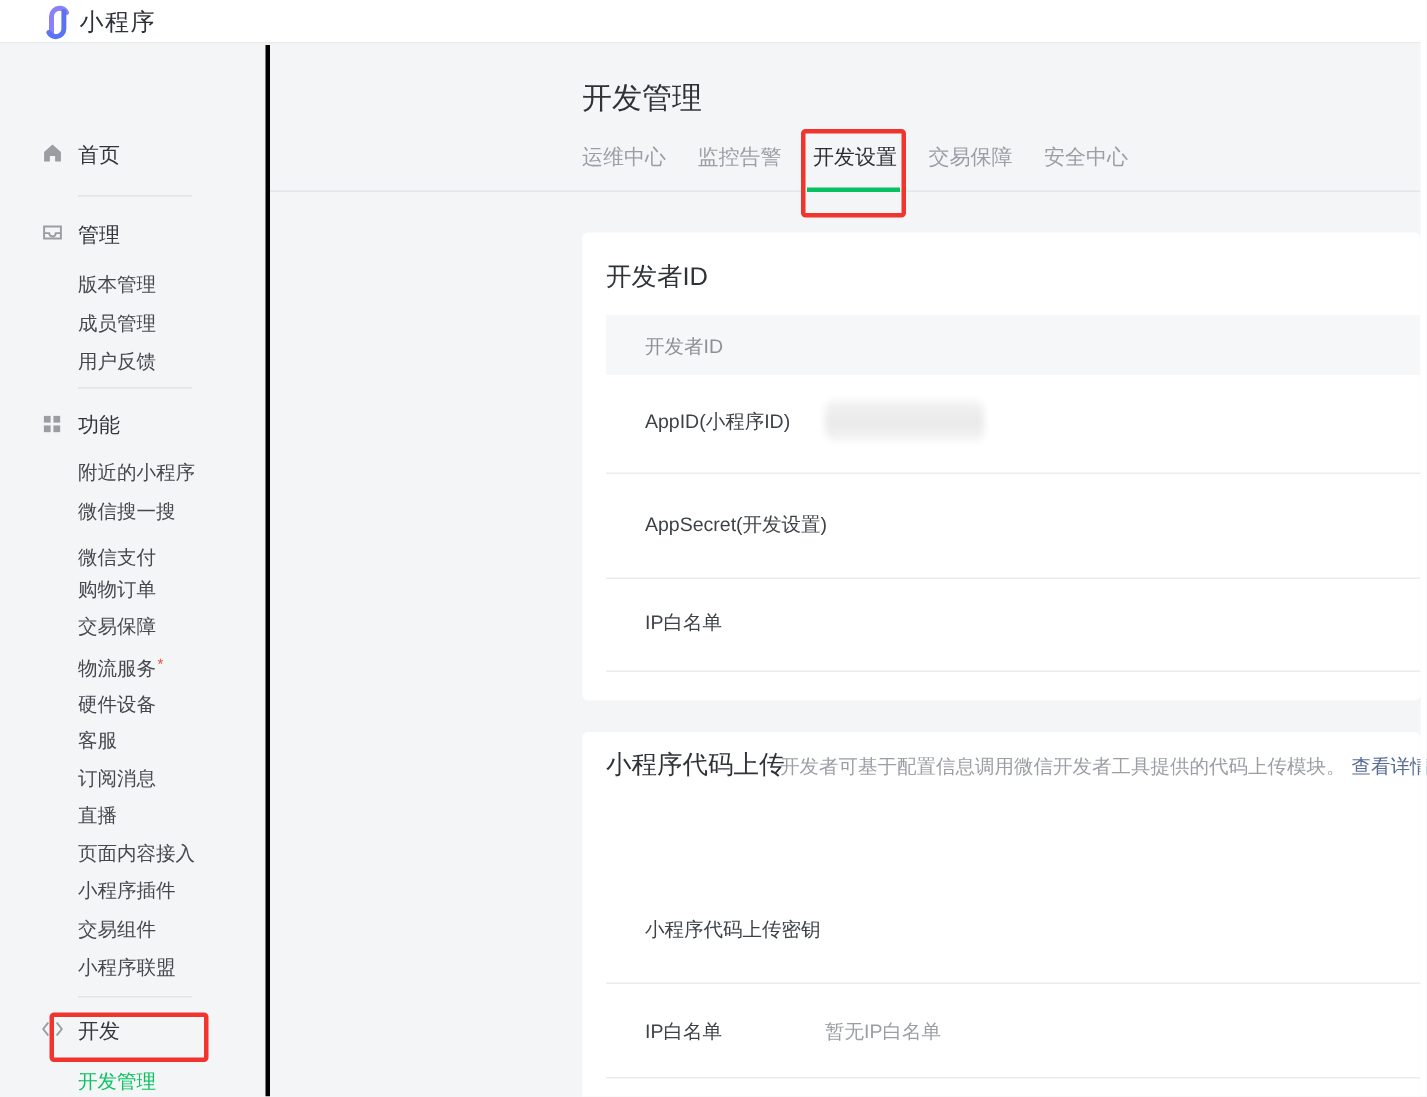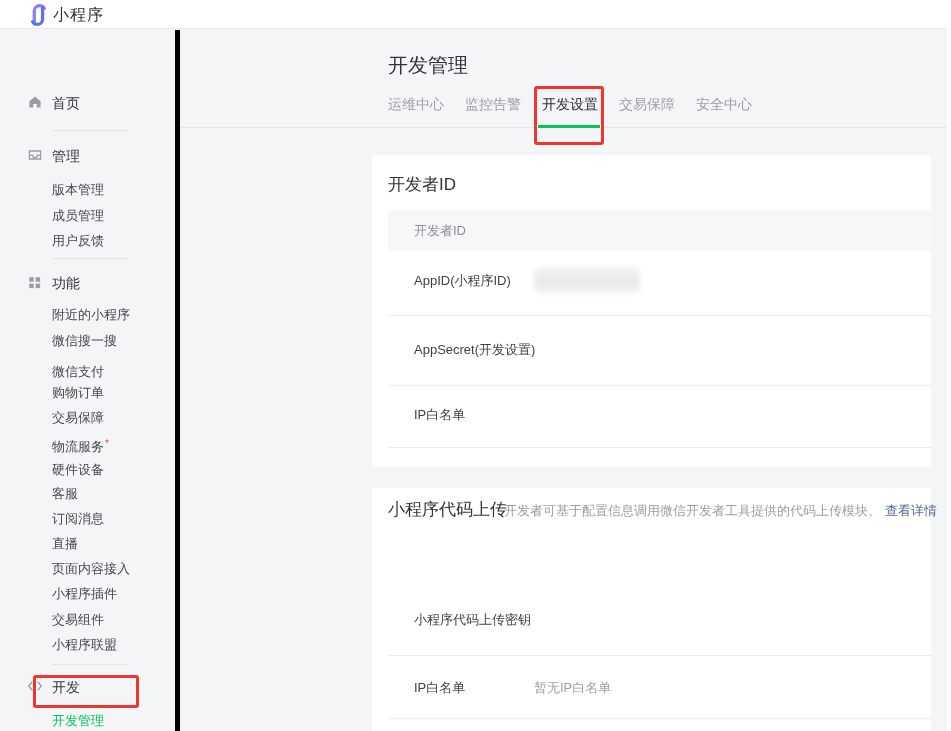--- a/index.html
+++ b/index.html
@@ -13,38 +13,38 @@
   
   .topbar {
     position:absolute; left:0; top:0; width:951px; height:29px;
     background:#ffffff; border-bottom:1px solid #e9eaec; z-index:5;
   }
   .logo-wrap { position:absolute; left:27px; top:3px; width:22px; height:24px; }
   .logo-text { position:absolute; left:53px; top:5px; font-size:16px; color:#2e3238; letter-spacing:1px; }
   
   .sidebar {
     position:absolute; left:0; top:30px; width:180px; height:701px;
-    border-right:5px solid #000000;
+    border-right:3px solid #000000;
     text-align:right;
   }
   .sb-head { position:absolute; left:52px; font-size:14px; color:#33373c; line-height:20px; white-space:nowrap; }
   .sb-item { position:absolute; left:52px; font-size:13px; color:#45494e; line-height:18px; white-space:nowrap; cursor:pointer; }
   .sb-item.active { color:#07c160; }
   .sb-icon { position:absolute; left:27px; color:#9a9da1; }
   .sb-divider { position:absolute; left:52px; width:76px; height:1px; background:#e3e4e7; }
   .star { color:#f04b3c; font-size:10px; vertical-align:4px; margin-left:1px; }
   
   .page-title { position:absolute; left:388px; top:52px; font-size:20px; font-weight:500; color:#2f3338; }
   .tabs { position:absolute; left:388px; top:96px; display:flex; gap:21px; font-size:14px; }
   .tab { color:#9b9ea6; cursor:pointer; white-space:nowrap; }
   .tab.active { color:#2b2e33; font-weight:500; }
   .tabs-border { position:absolute; left:180px; top:127px; width:767px; height:1px; background:#e4e6ea; }
   .tab-underline { position:absolute; left:538px; top:125px; width:62px; height:3px; background:#07c160; }
   
-  .card { position:absolute; left:372px; width:559px; background:#ffffff; border-radius:4px;text-align:center; }
+  .card { position:absolute; left:388px; width:559px; background:#ffffff; border-radius:4px;text-align:center; }
   .card1 { top:155px; height:312px; }
   .card2 { top:488px; height:260px; }
   .card-title { position:absolute; left:16px; font-size:17px; color:#2f3338; white-space:nowrap; }
   .card-desc { position:absolute; left:132px; font-size:13px; color:#9b9ea3; white-space:nowrap; }
   .card-link { color:#576b95; cursor:pointer; margin-left:4px; }
   .thead-row { position:absolute; left:16px; right:0; height:40px; background:#f6f7f9; }
   .thead-label { position:absolute; left:26px; top:12px; font-size:13px; color:#8d9095; }
   .row-label { position:absolute; left:42px; font-size:13px; color:#3e4247; line-height:16px; white-space:nowrap; }
   .row-value { position:absolute; font-size:13px; color:#9b9ea3; line-height:16px; white-space:nowrap; }
   .row-divider { position:absolute; left:16px; right:0; height:1px; background:#ebecef; }

